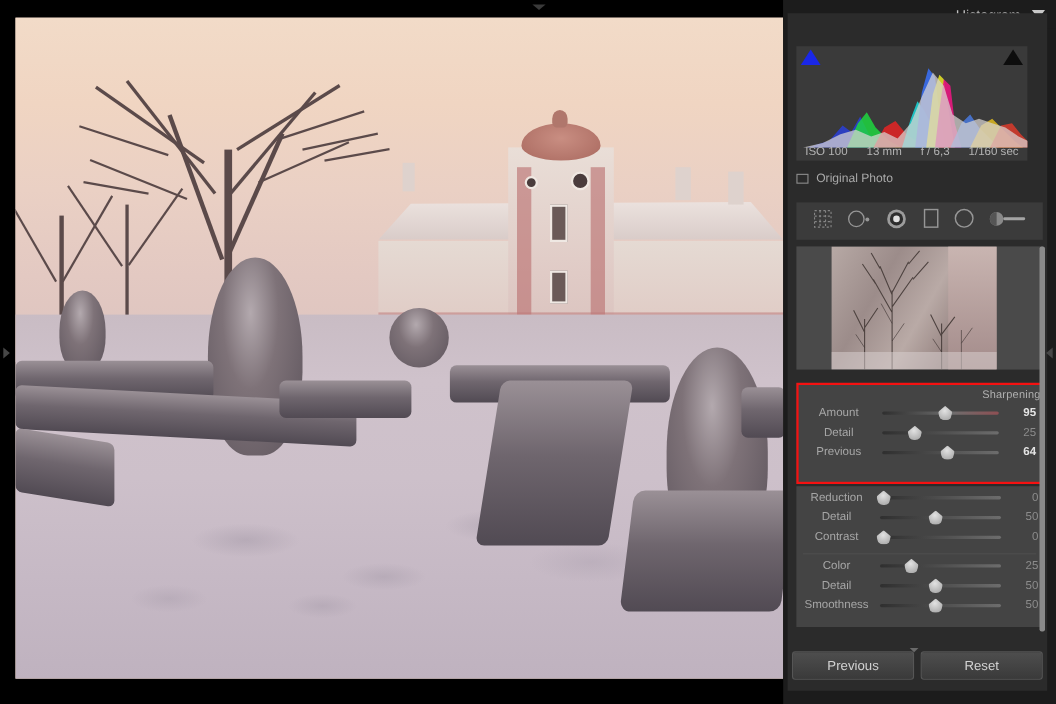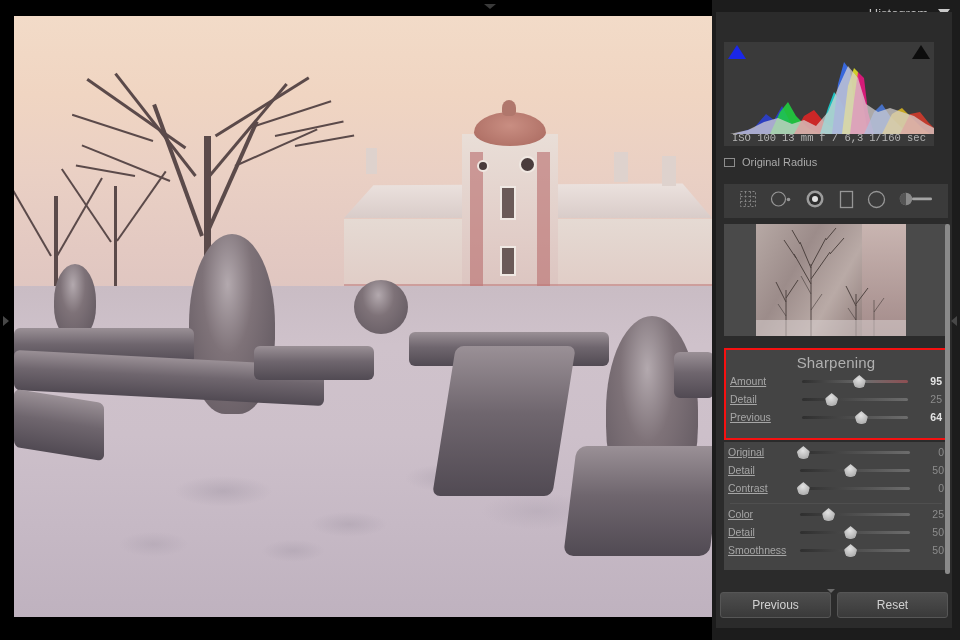--- a/index.html
+++ b/index.html
@@ -110,21 +110,21 @@
   .panel-header {
     height:26px; display:flex; align-items:center; justify-content:flex-end;
     padding-right:10px; gap:10px; color:#c0c0c0; font-size:13px;
     background:#1c1c1c;
   }
   .tri-down { width:0;height:0;border-left:6px solid transparent;border-right:6px solid transparent;border-top:8px solid #c9c9c9; }
   .tri-left { width:0;height:0;border-top:5px solid transparent;border-bottom:5px solid transparent;border-right:7px solid #9a9a9a; }
 
   #histogram-box {
     position:absolute; left:8px; top:30px; width:210px; height:104px;
-    background:#3a3a3a; overflow:hidden;font-family:Liberation Mono, monospace;
+    background:#3a3a3a; overflow:hidden;
   }
   .clip-tri { position:absolute; top:3px; width:0;height:0;
     border-left:9px solid transparent;border-right:9px solid transparent;border-bottom:14px solid #1a1a1a; }
   .clip-tri.left { left:4px; border-bottom-color:#1a27e8; }
   .clip-tri.right { right:4px; border-bottom-color:#0d0d0d; }
   .hist-info {
     position:absolute; left:0; bottom:2px; width:100%;
     display:flex; justify-content:space-between; padding:0 8px;
     font-size:10.5px; color:#b4b4b4;
   }
@@ -158,26 +158,26 @@
   
   #sharpening-group {
     position:absolute; left:8px; top:336px; width:224px; height:92px;
     border:2px solid #f61111; background:#444444;
   }
   #noise-group {
     position:absolute; left:8px; top:430px; width:224px; height:128px;
     background:#444444;
   }
   .grp-title {
-    text-align:center; font-size:15px; color:#b0b0b0; padding-top:4px; letter-spacing:.2px;
+    text-align:right; font-size:10px; color:#b0b0b0; padding-top:4px; letter-spacing:.2px;
   }
   .slider-row {
     display:flex; align-items:center; height:16px; margin-top:2px; padding:0 4px;
   }
-  .sl-label { width:72px; text-align:left; font-size:10.5px; color:#a6a6a6; padding-right:7px;text-decoration:underline; }
+  .sl-label { width:72px; text-align:center; font-size:10.5px; color:#a6a6a6; padding-right:7px; }
   .sl-track-wrap { flex:1; position:relative; height:14px; }
   .sl-track {
     position:absolute; left:0; top:6px; width:100%; height:3px;
     background: linear-gradient(90deg,#2f2f2f,#6d6d6d);
     border-radius:2px;
   }
   .sl-track.tinted { background: linear-gradient(90deg,#2f2f2f 0%,#6d6d6d 60%,#8e4f53 100%); }
   .sl-knob {
     position:absolute; top:1px; width:13px; height:13px; margin-left:-6.5px;
     background: radial-gradient(circle at 45% 35%, #e2e2e2, #9d9d9d);
@@ -356,21 +356,21 @@
       <div class="hist-info">
         <span>ISO 100</span>
         <span>13 mm</span>
         <span>f / 6,3</span>
         <span>1/160 sec</span>
       </div>
     </div>
 
     <div id="original-photo-row">
       <span class="cb"></span>
-      <span>Original Radius</span>
+      <span>Original Photo</span>
     </div>
 
     <div id="tool-strip">
       <span class="tool">
         <svg width="18" height="18" viewBox="0 0 18 18">
           <g stroke="#9a9a9a" stroke-width="1" fill="none" stroke-dasharray="2,2">
             <rect x="1.5" y="1.5" width="15" height="15"></rect>
             <line x1="6.5" y1="1.5" x2="6.5" y2="16.5"></line>
               <line x1="11.5" y1="1.5" x2="11.5" y2="16.5"></line>
             <line x1="1.5" y1="6.5" x2="16.5" y2="6.5"></line>
@@ -451,21 +451,21 @@
               <span class="sl-track"></span>
             <span class="sl-knob" style="left:56%"></span>
             </span>
           <span class="sl-value">64</span>
         </div>
       </div>
     </div>
 
     <div id="noise-group">
       <div class="slider-row">
-        <span class="sl-label">Original</span>
+        <span class="sl-label">Reduction</span>
         <span class="sl-track-wrap">
             <span class="sl-track"></span>
           <span class="sl-knob" style="left:3%"></span>
           </span>
         <span class="sl-value dim">0</span>
       </div>
       <div class="slider-row">
         <span class="sl-label">Detail</span>
         <span class="sl-track-wrap">
             <span class="sl-track"></span>

